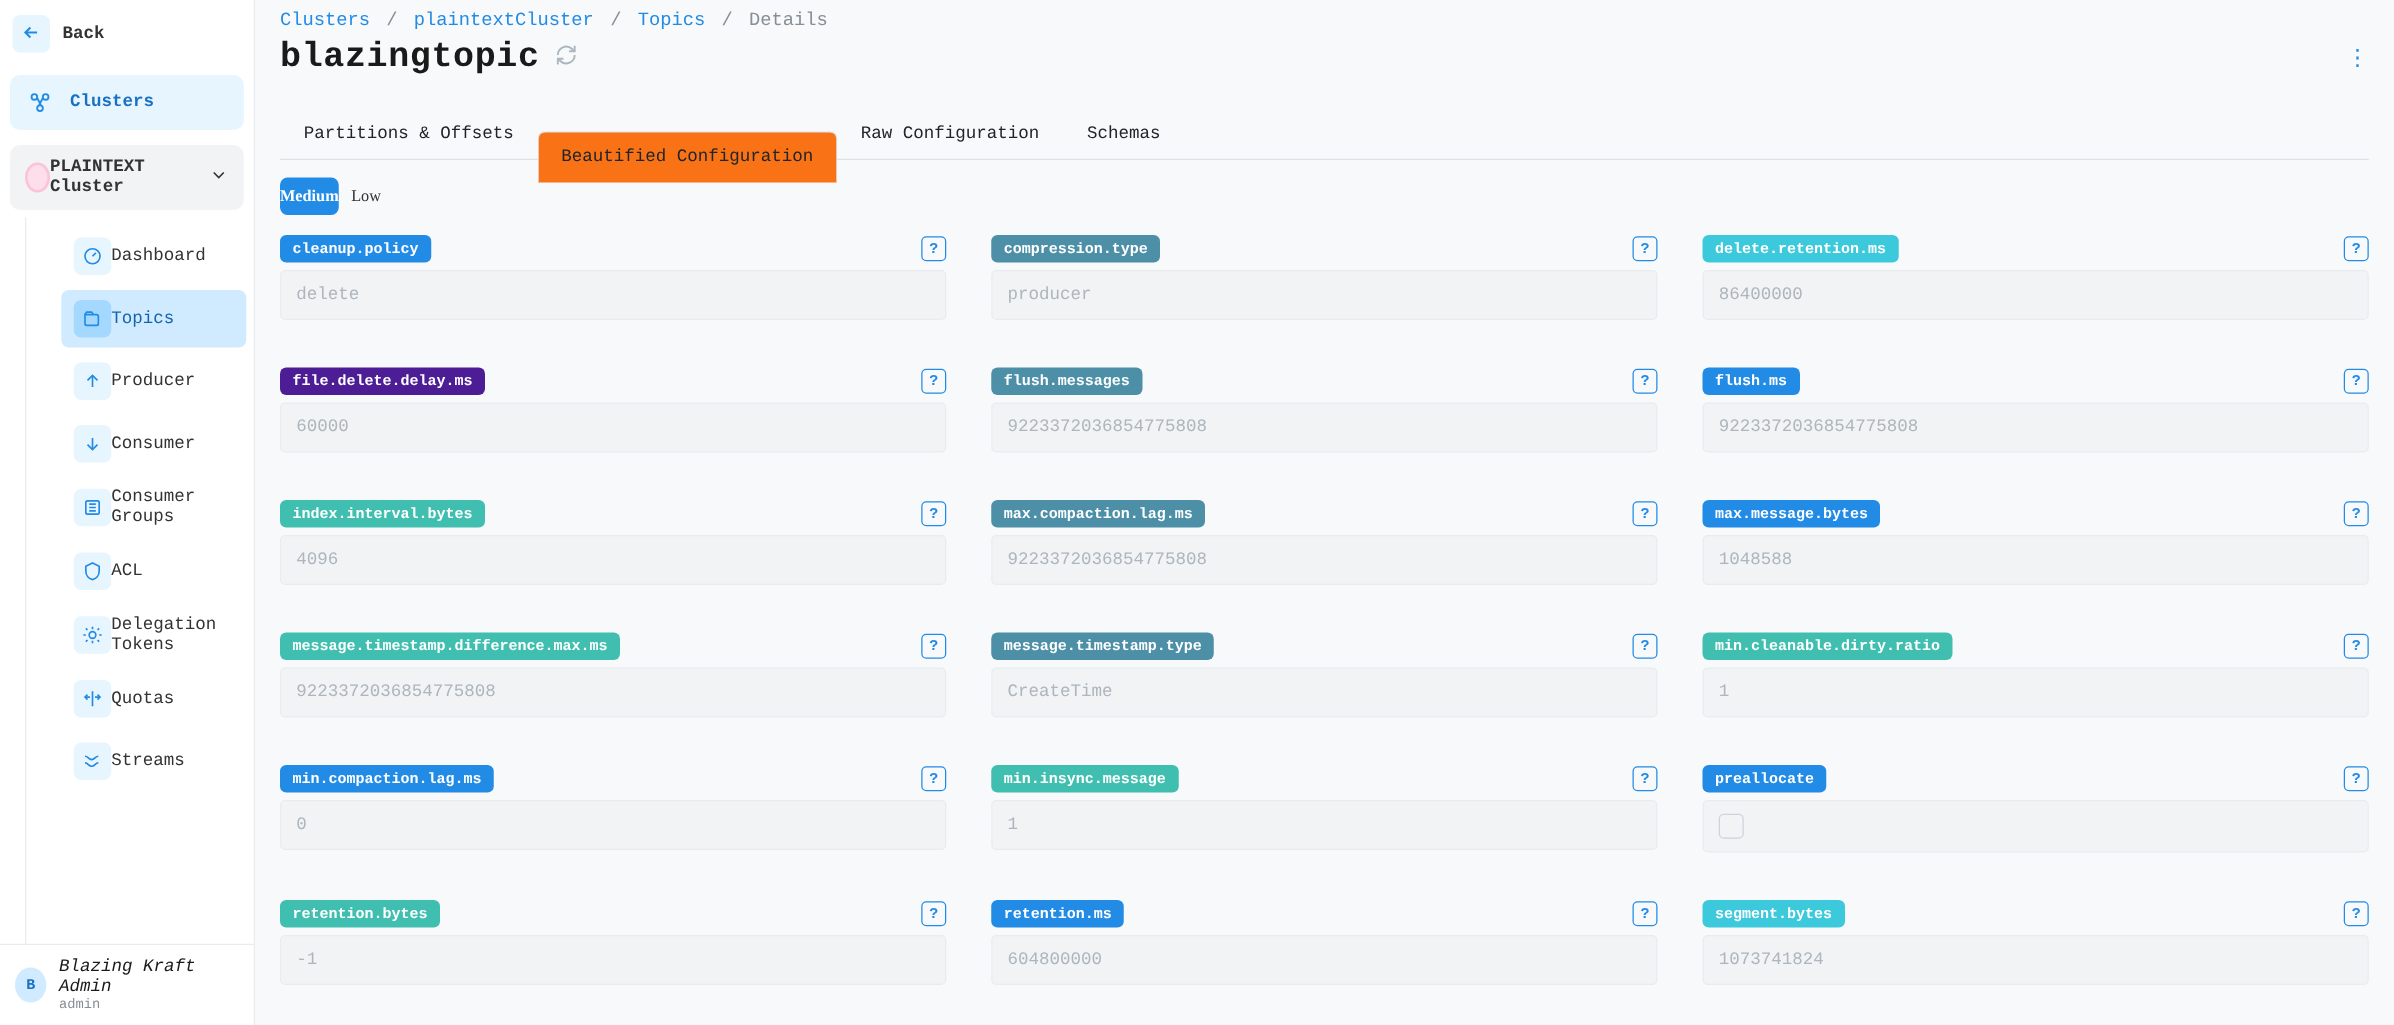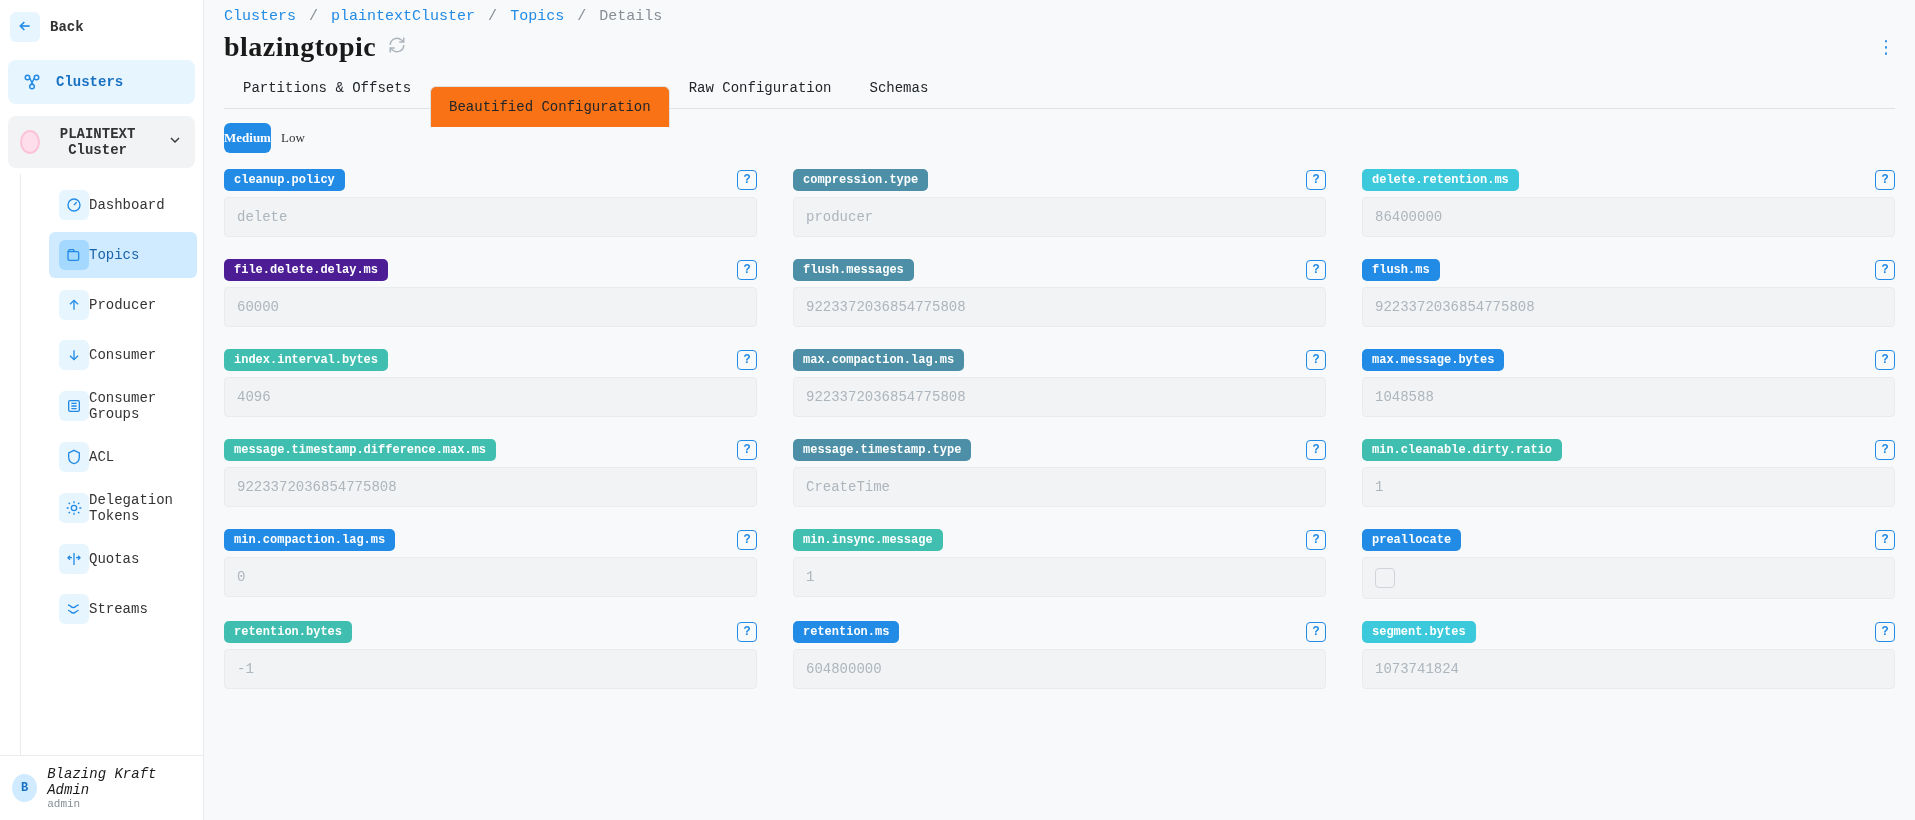--- a/index.html
+++ b/index.html
@@ -29,21 +29,21 @@
 }
 .back-label { font-weight: 600; font-size: 14px; color: #333; }
 
 .side-pill {
   margin: 6px 8px; padding: 10px 12px; border-radius: 8px;
   display: flex; align-items: center; gap: 12px; font-size: 14px; font-weight: 600;
   cursor: pointer;
 }
 .side-pill.clusters { background: #e7f5ff; color: #1971c2; }
 .side-pill.cluster-name { background: #f1f3f5; color: #333; justify-content: space-between; }
-.cluster-name .left { display: flex; align-items: center; gap: 0; text-align: center; }
+.cluster-name .left { display: flex; align-items: center; gap: 0; }
 .pink-dot {
   width: 24px; height: 24px; border-radius: 50%; background: #ffdeeb; border: 2px solid #fcc2d7;
 }
 .clusters-icon {
   width: 24px; height: 24px; display:flex; align-items:center; justify-content:center;
   color: #228be6;
 }
 
 .nav-list { padding: 4px 0 0 28px; border-left: 1px solid #e9ecef; margin-left: 20px; flex: 1; overflow-y: auto; }
 .nav-item {
@@ -66,21 +66,21 @@
 }
 .user-name { font-style: italic; font-weight: 400; font-size: 14px; }
 .user-role { font-size: 11px; color: #868e96; }
 
 
 .main { flex: 1; padding: 4px 20px 16px 20px; overflow-y: auto; }
 .breadcrumb { font-size: 15px; color: #868e96; padding: 4px 0; }
 .breadcrumb a { color: #228be6; text-decoration: none; cursor: pointer; }
 .breadcrumb .sep { color: #868e96; margin: 0 4px; }
 
-.title-row { display: flex; align-items: center; justify-content: space-between; margin: 2px 0 4px 0; font-family: Liberation Serif, serif; }
+.title-row { display: flex; align-items: center; justify-content: space-between; margin: 2px 0 24px 0; }
 .title-row .left { display:flex; align-items:center; gap: 12px; }
 .title { font-size: 28px; font-weight: 800; letter-spacing: 0.5px; }
 .refresh-icon { color: #adb5bd; cursor: pointer; }
 .more-icon { color: #228be6; cursor: pointer; font-size: 18px; }
 
 .tabs { display: flex; gap: 0; border-bottom: 1px solid #dee2e6; margin-bottom: 14px; }
 .tab {
   padding: 12px 18px; font-size: 14px; color: #212529; cursor: pointer;
   border: 1px solid transparent; border-bottom: none; border-radius: 6px 6px 0 0;
 }
@@ -89,21 +89,21 @@
 }
 
 .filter-row { display: flex; gap: 10px; margin-bottom: 16px; }
 .filter-btn {
   padding: 7px 0; border-radius: 6px; border: none; font-size: 13px; cursor: pointer; font-family: Liberation Serif, serif;
 }
 .filter-btn.medium { background: #228be6; color: #fff; font-weight: 600; }
 .filter-btn.low { background: transparent; color: #333; }
 
 .config-grid {
-  display: grid; grid-template-columns: repeat(3, 1fr); gap: 22px 36px;
+  display: grid; grid-template-columns: repeat(3, 1fr); gap: 38px 36px;
 }
 .config-item { display: flex; flex-direction: column; gap: 6px; }
 .label-row { display:flex; align-items:center; justify-content: space-between; }
 .badge {
   display:inline-block; color: #fff; font-size: 12px; font-weight: 600;
   padding: 4px 10px; border-radius: 5px;
 }
 .help {
   width: 20px; height: 20px; border-radius: 4px; border: 1.5px solid #228be6; color:#228be6;
   display:flex; align-items:center; justify-content:center; font-size: 12px; font-weight: 700; cursor: pointer;

